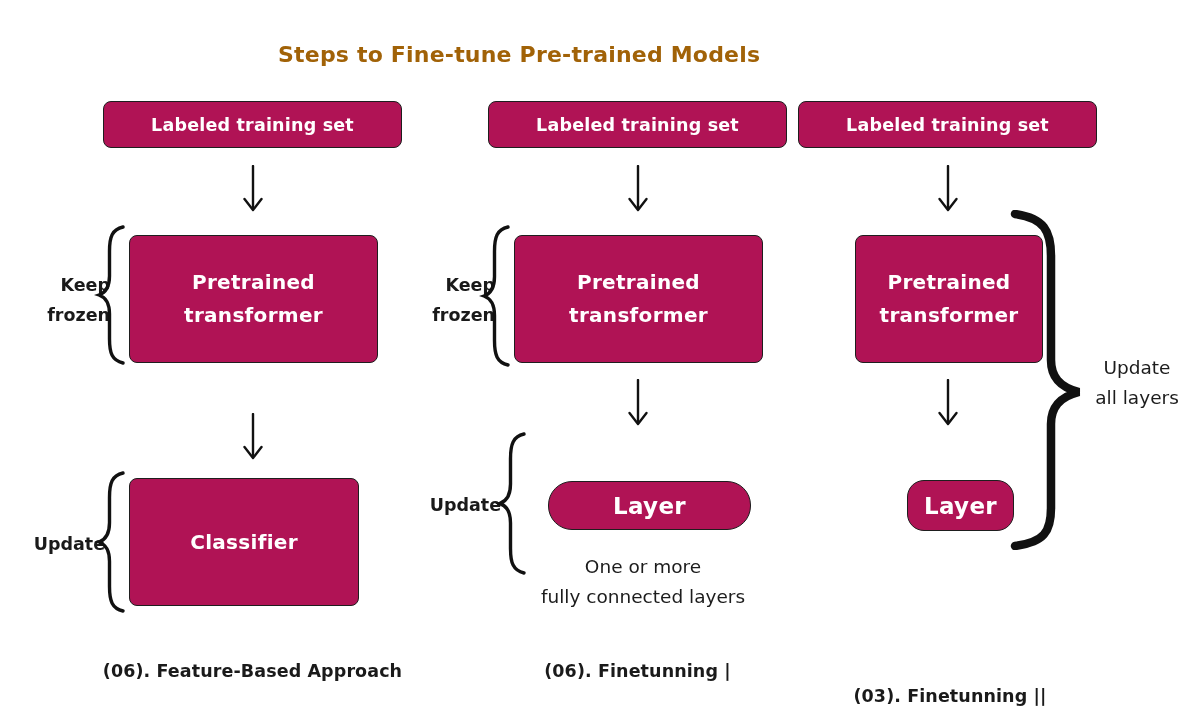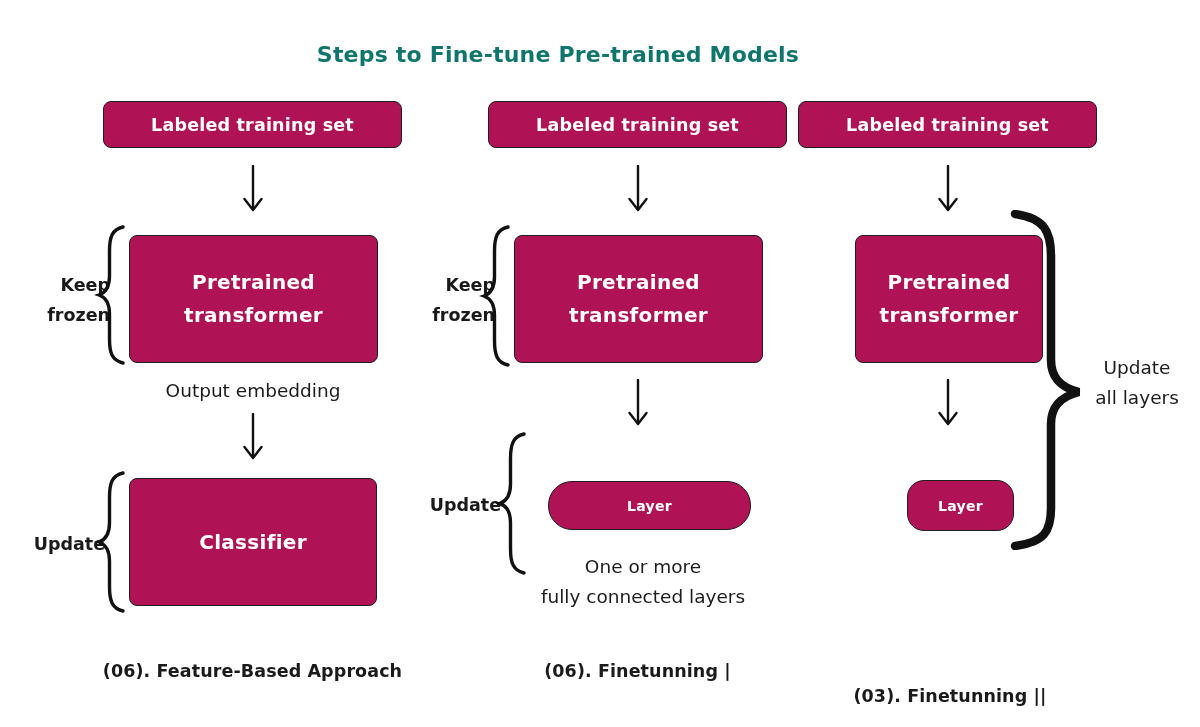--- a/index.html
+++ b/index.html
@@ -2,30 +2,30 @@
 <html><head>
 <meta charset="utf-8">
 <style>
   html,body{margin:0;padding:0;background:#ffffff;}
   .canvas{
     position:relative;width:1200px;height:727px;background:#ffffff;overflow:hidden;
     font-family:"DejaVu Sans","Liberation Sans",sans-serif;color:#1A1A1A;
   }
   .abs{position:absolute;}
   .title{
-    font-size:22px;font-weight:700;text-align:center;margin:0;color:#0f766e;letter-spacing:.2px;
+    font-size:22px;font-weight:700;margin:0;color:#a16207;letter-spacing:.2px;
   }
   .box{
     background:#B01355;border:1.5px solid #1E1E1E;color:#FFFFFF;
     display:flex;align-items:center;justify-content:center;text-align:center;
     font-weight:700;box-sizing:border-box;
   }
   .box-top{border-radius:8px;font-size:17.5px;letter-spacing:.2px;}
   .box-main{border-radius:8px;font-size:20px;line-height:33px;white-space:pre-line;letter-spacing:.3px;}
-  .box-pill{font-size:14px;letter-spacing:.3px;}
+  .box-pill{font-size:23px;letter-spacing:.3px;}
   .side-label{
     font-size:17.5px;font-weight:700;text-align:right;line-height:30px;white-space:pre-line;
   }
   .plain-label{
     font-size:18.5px;font-weight:400;text-align:center;line-height:30px;white-space:pre-line;color:#1C1C1C;
   }
   .caption{
     font-size:17.5px;font-weight:700;text-align:center;color:#1A1A1A;letter-spacing:.1px;
   }
   svg.stroke-art{display:block;}
@@ -48,34 +48,33 @@
   <div class="side-label abs" style="left:10px;top:270px;width:100px;">Keep
 frozen</div>
 
   <svg class="stroke-art abs" style="left:94px;top:224px;" width="34" height="142" viewBox="0 0 34 142" preserveAspectRatio="none">
     <path d="M29 3 C18 5.5 15.5 13 15.5 27 L15.5 52 C15.5 62 12 68.5 5 71 C12 73.5 15.5 80 15.5 90 L15.5 115 C15.5 129 18 136.5 29 139" stroke-width="3.4" stroke-linecap="round"></path>
   </svg>
 
   <div class="box box-main abs" style="left:129px;top:235px;width:249px;height:128px;">Pretrained
 transformer</div>
 
-  <div class="plain-label abs" style="left:103px;top:376px;width:300px;">Output embedding</div>
 
   <svg class="stroke-art abs" style="left:241px;top:413px;" width="24" height="52" viewBox="0 0 24 52">
     <path d="M12 1 L12 42" stroke-width="2.4" stroke-linecap="round"></path>
     <path d="M3.5 34 L12 45 L20.5 34" stroke-width="2.4" stroke-linecap="round" stroke-linejoin="round"></path>
   </svg>
 
   <div class="side-label abs" style="left:5px;top:529px;width:100px;">Update</div>
 
   <svg class="stroke-art abs" style="left:94px;top:470px;" width="34" height="144" viewBox="0 0 34 142" preserveAspectRatio="none">
     <path d="M29 3 C18 5.5 15.5 13 15.5 27 L15.5 52 C15.5 62 12 68.5 5 71 C12 73.5 15.5 80 15.5 90 L15.5 115 C15.5 129 18 136.5 29 139" stroke-width="3.4" stroke-linecap="round"></path>
   </svg>
 
-  <div class="box box-main abs" style="left:129px;top:478px;width:248px;height:128px;">Classifier</div>
+  <div class="box box-main abs" style="left:129px;top:478px;width:230px;height:128px;">Classifier</div>
 
   <div class="caption abs" style="left:80px;top:661px;width:345px;">(06). Feature-Based Approach</div>
 
   <div class="box box-top abs" style="left:488px;top:101px;width:299px;height:47px;">Labeled training set</div>
 
   <svg class="stroke-art abs" style="left:626px;top:165px;" width="24" height="52" viewBox="0 0 24 52">
     <path d="M12 1 L12 42" stroke-width="2.4" stroke-linecap="round"></path>
     <path d="M3.5 34 L12 45 L20.5 34" stroke-width="2.4" stroke-linecap="round" stroke-linejoin="round"></path>
   </svg>
 

